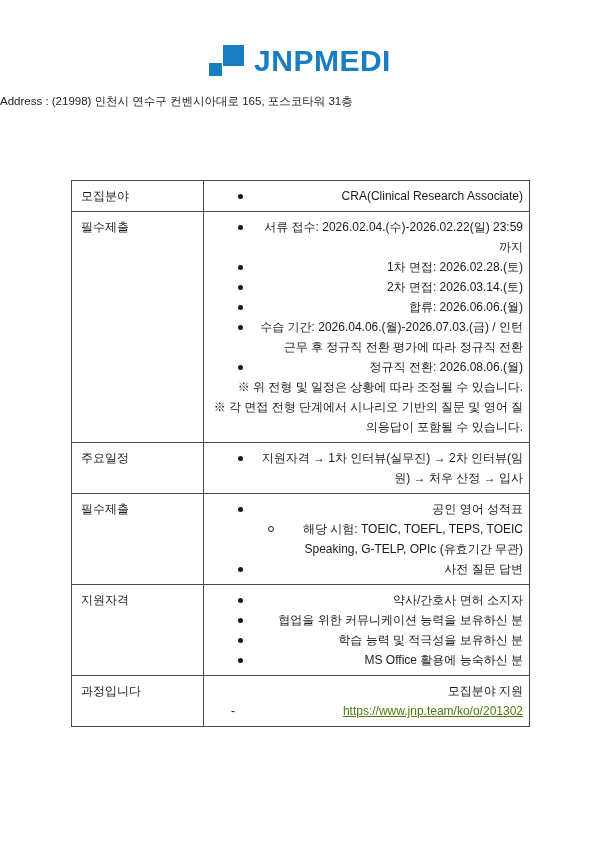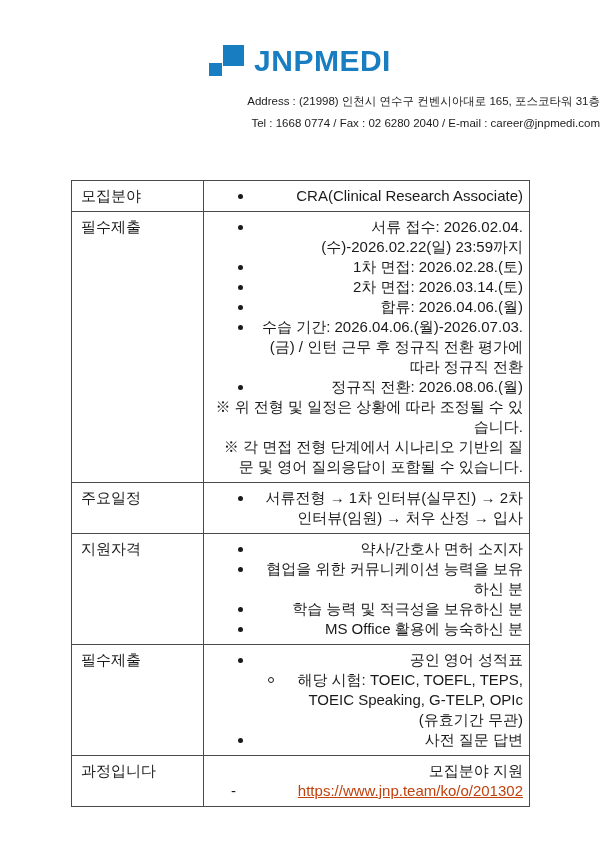--- a/index.html
+++ b/index.html
@@ -6,24 +6,24 @@
   body{
     width:600px;height:848px;background:#ffffff;position:relative;overflow:hidden;
     font-family:"Liberation Sans",sans-serif;color:#1a1a1a;
   }
   
   .logo-row{position:absolute;top:43px;left:0;width:600px;display:flex;justify-content:center;align-items:flex-start;gap:9px;}
   .logo-icon{position:relative;width:36px;height:34px;margin-top:2px;flex:0 0 auto;}
   .sq-big{position:absolute;top:0;left:14px;width:21px;height:21px;}
   .sq-small{position:absolute;top:18px;left:0;width:13px;height:13px;}
   .logo-text{font-size:30px;font-weight:bold;letter-spacing:.5px;line-height:36px;}
-  .address{position:absolute;top:90px;left:0;width:600px;text-align:right;font-size:11.5px;line-height:22px;color:#1c1c1c;}
+  .address{position:absolute;top:90px;left:0;width:600px;text-align:left;font-size:11.5px;line-height:22px;color:#1c1c1c;}
   
   .doc-table{position:absolute;left:71px;top:180px;width:459px;border-collapse:collapse;table-layout:fixed;}
-  .doc-table td{border:1px solid #4a4a4a;vertical-align:top;font-size:15px;line-height:20px;padding:5px 6px 5px 9px;word-break:break-word;}
+  .doc-table td{border:1px solid #4a4a4a;vertical-align:top;font-size:12px;line-height:20px;padding:5px 6px 5px 9px;word-break:break-word;}
   .cell-label{width:116px;}
   .line{position:relative;text-align:right;}
   .c-bullet{padding-left:41px;}
   .c-sub{padding-left:74px;}
   .c-dash{padding-left:37px;}
   .mk-disc{position:absolute;left:25px;top:8px;width:5px;height:5px;border-radius:50%;background:#1a1a1a;}
   .mk-circle{position:absolute;left:55px;top:7px;width:4px;height:4px;border:1.2px solid #1a1a1a;border-radius:50%;background:#fff;}
   .mk-dash{position:absolute;left:18px;top:0;}
   a.doc-link{text-decoration:underline;cursor:pointer;}
 </style>
@@ -33,68 +33,67 @@
 <div class="logo-row">
   <span class="logo-icon">
     <span class="sq-big" style="background: rgb(24, 125, 193);"></span>
     <span class="sq-small" style="background: rgb(24, 125, 193);"></span>
   </span>
   <span class="logo-text" style="color: rgb(24, 125, 193);">JNPMEDI</span>
 </div>
 
 <div class="address">
   <div>Address : (21998) 인천시 연수구 컨벤시아대로 165, 포스코타워 31층</div>
-  <div>Tel : 1668 0774 / Fax : 02 6280 2040 / E-mail : career@jnpmedi.com</div>
 </div>
 
 <table class="doc-table">
   <tbody>
       <tr>
         <td class="cell-label">모집분야</td>
         <td class="cell-content">
           <div class="line c-bullet"><span class="mk-disc"></span><span>CRA(Clinical Research Associate)</span></div>
         </td>
       </tr>
       <tr>
         <td class="cell-label">필수제출</td>
         <td class="cell-content">
           <div class="line c-bullet"><span class="mk-disc"></span><span>서류 접수: 2026.02.04.(수)-2026.02.22(일) 23:59까지</span></div>
           <div class="line c-bullet"><span class="mk-disc"></span><span>1차 면접: 2026.02.28.(토)</span></div>
           <div class="line c-bullet"><span class="mk-disc"></span><span>2차 면접: 2026.03.14.(토)</span></div>
-          <div class="line c-bullet"><span class="mk-disc"></span><span>합류: 2026.04.06.(월)</span></div>
+          <div class="line c-bullet"><span class="mk-disc"></span><span>합류: 2026.06.06.(월)</span></div>
           <div class="line c-bullet"><span class="mk-disc"></span><span>수습 기간: 2026.04.06.(월)-2026.07.03.(금) / 인턴 근무 후 정규직 전환 평가에 따라 정규직 전환</span></div>
           <div class="line c-bullet"><span class="mk-disc"></span><span>정규직 전환: 2026.08.06.(월)</span></div>
           <div class="line"><span>※ 위 전형 및 일정은 상황에 따라 조정될 수 있습니다.</span></div>
           <div class="line"><span>※ 각 면접 전형 단계에서 시나리오 기반의 질문 및 영어 질의응답이 포함될 수 있습니다.</span></div>
         </td>
       </tr>
       <tr>
         <td class="cell-label">주요일정</td>
         <td class="cell-content">
-          <div class="line c-bullet"><span class="mk-disc"></span><span>서류전형 → 1차 인터뷰(실무진) → 2차 인터뷰(임원) → 처우 산정 → 입사</span></div>
+          <div class="line c-bullet"><span class="mk-disc"></span><span>지원자격 → 1차 인터뷰(실무진) → 2차 인터뷰(임원) → 처우 산정 → 입사</span></div>
+        </td>
+      </tr>
+      <tr>
+        <td class="cell-label">필수제출</td>
+        <td class="cell-content">
+          <div class="line c-bullet"><span class="mk-disc"></span><span>공인 영어 성적표</span></div>
+          <div class="line c-sub"><span class="mk-circle"></span><span>해당 시험: TOEIC, TOEFL, TEPS, TOEIC Speaking, G-TELP, OPIc (유효기간 무관)</span></div>
+          <div class="line c-bullet"><span class="mk-disc"></span><span>사전 질문 답변</span></div>
         </td>
       </tr>
       <tr>
         <td class="cell-label">지원자격</td>
         <td class="cell-content">
           <div class="line c-bullet"><span class="mk-disc"></span><span>약사/간호사 면허 소지자</span></div>
           <div class="line c-bullet"><span class="mk-disc"></span><span>협업을 위한 커뮤니케이션 능력을 보유하신 분</span></div>
           <div class="line c-bullet"><span class="mk-disc"></span><span>학습 능력 및 적극성을 보유하신 분</span></div>
           <div class="line c-bullet"><span class="mk-disc"></span><span>MS Office 활용에 능숙하신 분</span></div>
         </td>
       </tr>
       <tr>
-        <td class="cell-label">필수제출</td>
-        <td class="cell-content">
-          <div class="line c-bullet"><span class="mk-disc"></span><span>공인 영어 성적표</span></div>
-          <div class="line c-sub"><span class="mk-circle"></span><span>해당 시험: TOEIC, TOEFL, TEPS, TOEIC Speaking, G-TELP, OPIc (유효기간 무관)</span></div>
-          <div class="line c-bullet"><span class="mk-disc"></span><span>사전 질문 답변</span></div>
-        </td>
-      </tr>
-      <tr>
         <td class="cell-label">과정입니다</td>
         <td class="cell-content">
           <div class="line"><span>모집분야 지원</span></div>
-          <div class="line c-dash"><span class="mk-dash">-</span><a class="doc-link" href="#" style="color: #c2410c;">https://www.jnp.team/ko/o/201302</a></div>
+          <div class="line c-dash"><span class="mk-dash">-</span><a class="doc-link" href="#" style="color: #4d7c0f;">https://www.jnp.team/ko/o/201302</a></div>
         </td>
       </tr>
     </tbody>
 </table>
 
 </body></html>

